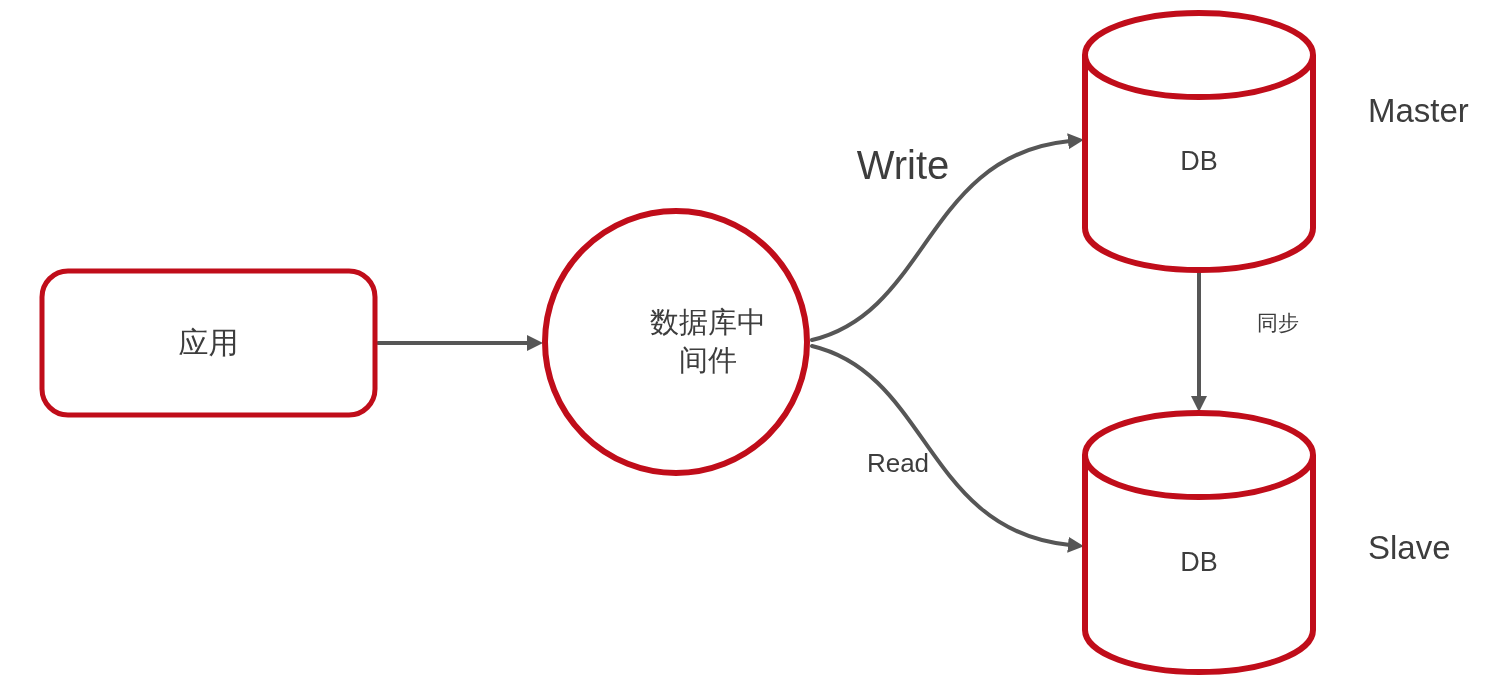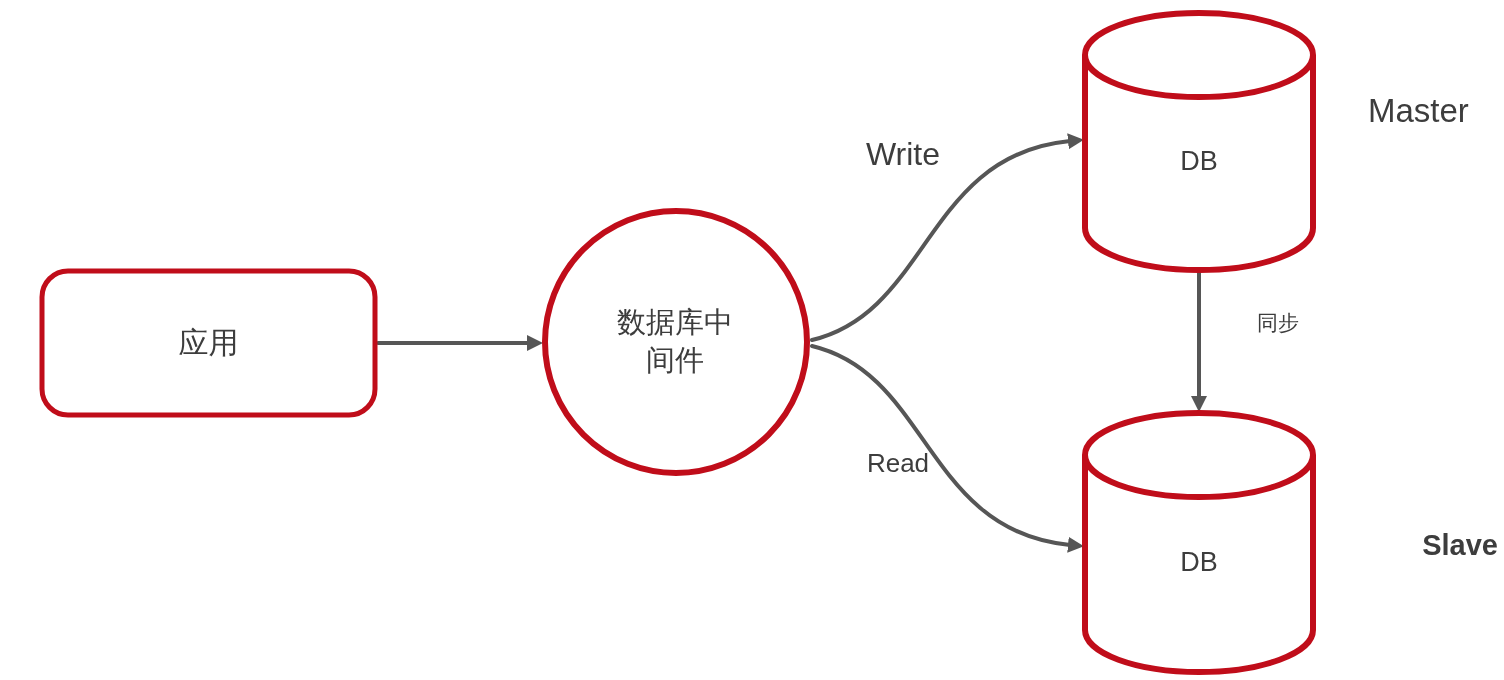--- a/index.html
+++ b/index.html
@@ -41,29 +41,29 @@
     color:var(--text);
     text-align:center;
   }
   .label-app{
     left:42px;top:271px;width:333px;height:144px;
     display:flex;align-items:center;justify-content:center;
     font-size:30px;
     text-align:right;
   }
   .label-middleware{
-    left:532px;top:303px;width:286px;
+    left:565px;top:303px;width:286px;
     font-size:29px;line-height:38px;
     white-space:pre-line;
   }
   .label-db-master{left:1085px;top:146px;width:228px;font-size:27px;}
   .label-db-slave{left:1085px;top:547px;width:228px;font-size:27px;}
   .label-master{left:1368px;top:92px;width:130px;text-align:left;font-size:33px;}
-  .label-slave{left:1368px;top:529px;width:130px;text-align:right;font-size:29px;font-weight:bold;}
-  .label-write{left:843px;top:136px;width:120px;font-size:32px;}
+  .label-slave{left:1368px;top:529px;width:130px;text-align:left;font-size:33px;}
+  .label-write{left:843px;top:143px;width:120px;font-size:40px;}
   .label-read{left:838px;top:448px;width:120px;font-size:26px;}
   .label-sync{left:1238px;top:309px;width:80px;font-size:21px;}
 </style>
 </head>
 <body>
 
 <div class="stage">
 
   <svg width="1504" height="680" viewBox="0 0 1504 680">
     <defs>

